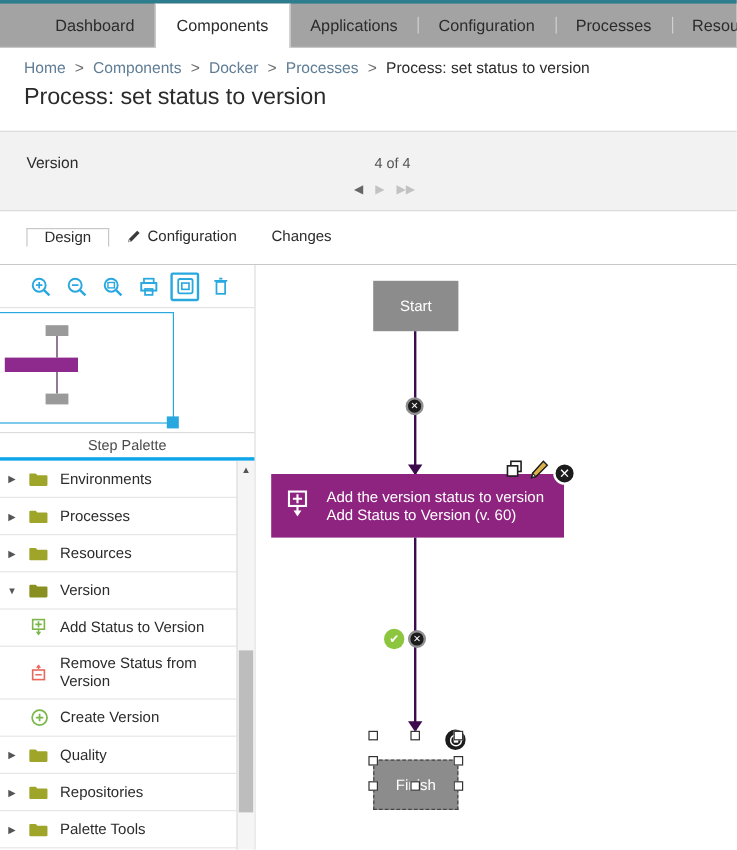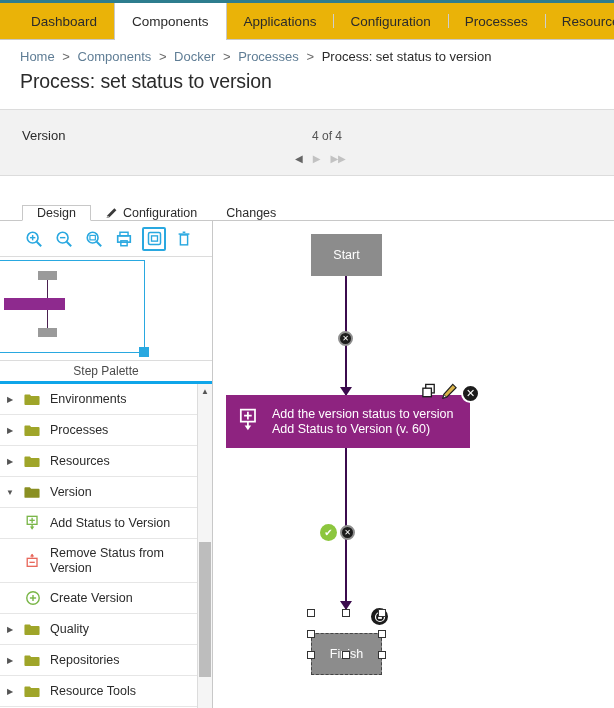--- a/index.html
+++ b/index.html
@@ -9,26 +9,26 @@
     overflow: hidden;
     font-family: "Liberation Sans", sans-serif;
     background: #ffffff;
   }
   #app { position: relative; width: 614px; height: 708px; background:#fff; }
 
   
   .topnav {
     position: relative;
     height: 40px;
-    background: #eab308;
+    background: #a3a3a3;
     border-top: 3px solid #2d7d8e;
     border-bottom: 1px solid #c8c8c8;
     display: flex;
     align-items: stretch;
-    padding-left: 14px;
+    padding-left: 29px;
     justify-content: space-between;
   }
   .nav-tab {
     display: flex; align-items: center;
     padding: 0 17px;
     font-size: 13.5px;
     color: #2b2b2b;
     position: relative;
     cursor: pointer;
     white-space: nowrap;
@@ -95,21 +95,21 @@
   }
   .pg-active { color: #666; }
   .pg-dim { color: #c2c2c2; }
 
   
   .subtabs {
     position: relative;
     height: 31px;
     margin-top: 14px;
     display: flex;
-    align-items: flex-end;
+    align-items: flex-start;
     padding-left: 22px;
     border-bottom: 1px solid #c8c8c8;
     background: #fff;
   }
   .subtab {
     display: flex; align-items: center; gap: 5px;
     padding: 0 14px;
     font-size: 12.5px; color: #2b2b2b;
     cursor: pointer; position: relative;
     white-space: nowrap;
@@ -543,21 +543,21 @@
           <span class="p-label">Repositories</span>
         </div>
 
         <div class="p-row">
           <span class="p-arrow">▶</span>
           <span class="p-folder">
             <svg viewBox="0 0 18 14" width="16" height="13">
                 <path d="M0.5 2.5a1 1 0 011-1h5l1.5 1.6h8.5a1 1 0 011 1v8a1 1 0 01-1 1h-15a1 1 0 01-1-1z" fill="#9fa529"></path>
               </svg>
           </span>
-          <span class="p-label">Resource Tools</span>
+          <span class="p-label">Palette Tools</span>
         </div>
 
         <div class="pscroll">
           <div class="pscroll-up">▲</div>
           <div class="pscroll-thumb"></div>
         </div>
       </div>
     </div>
 
     <div class="canvas">

